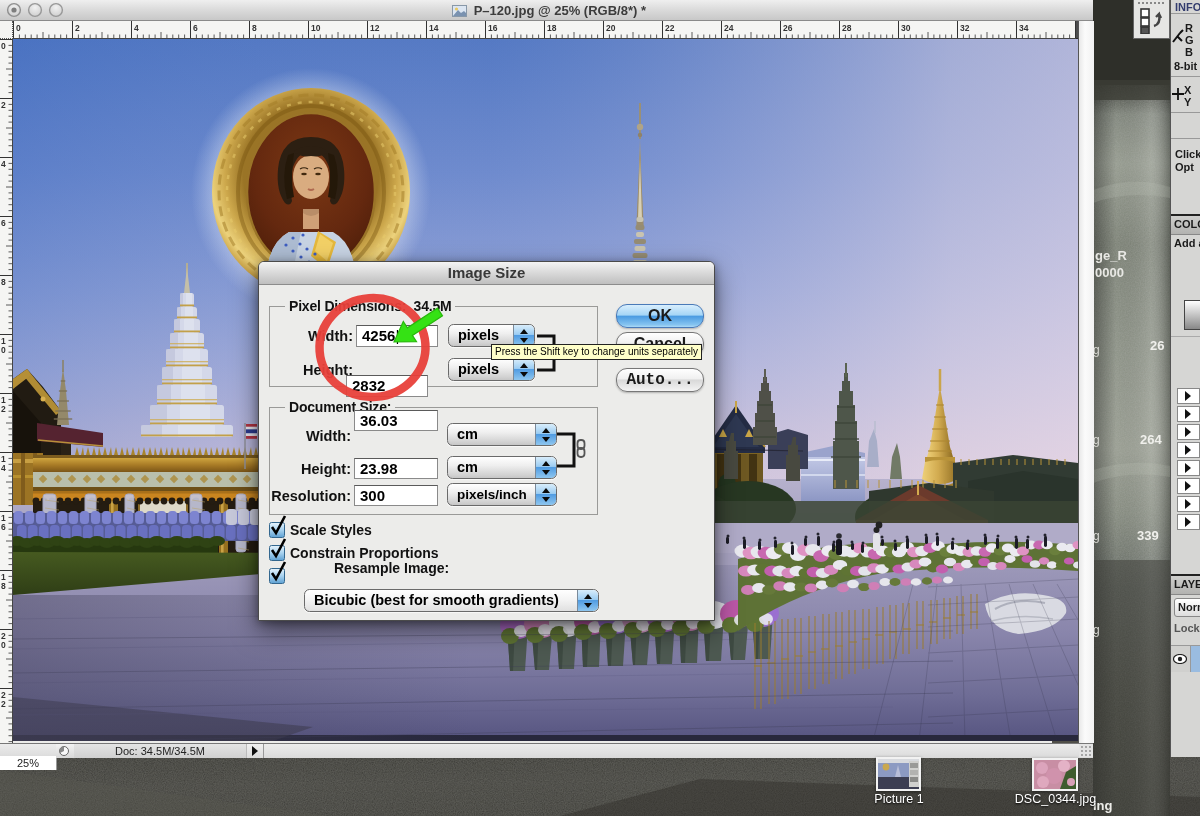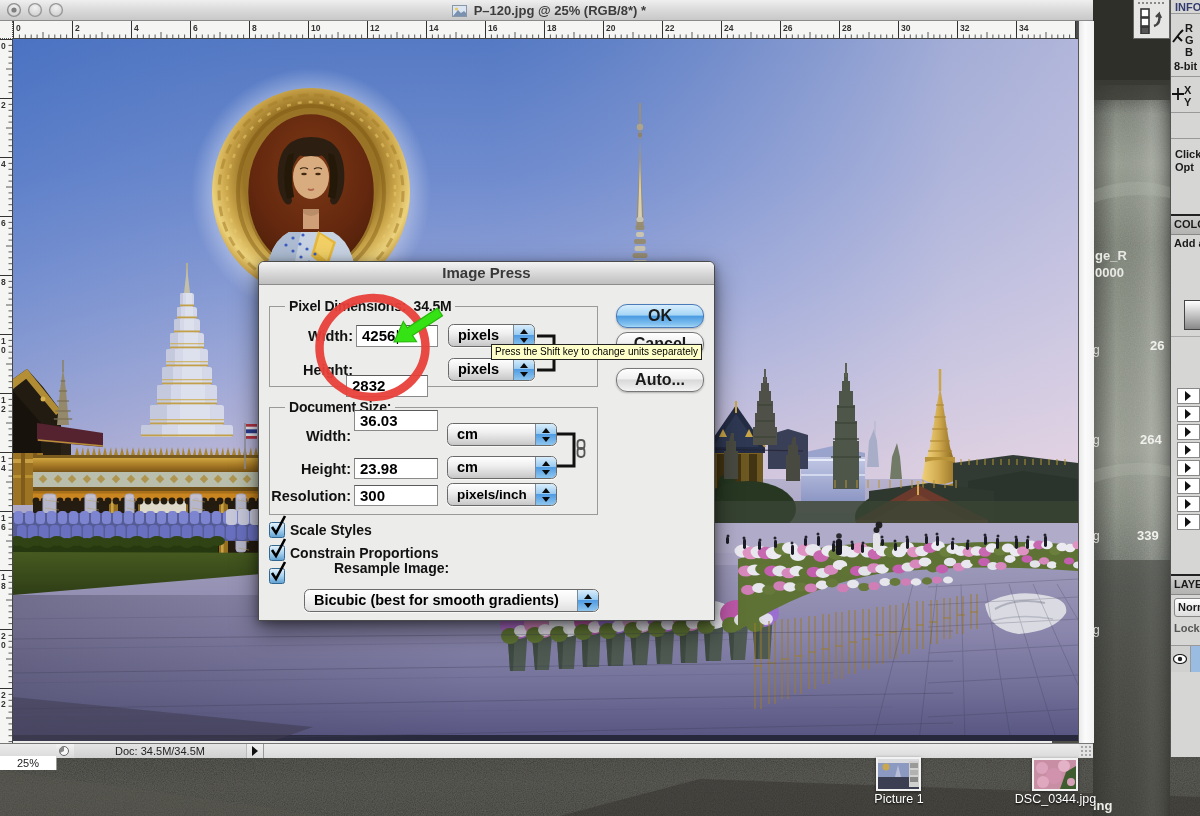--- a/index.html
+++ b/index.html
@@ -1458,21 +1458,21 @@
     #dialog .cap svg{position:absolute;left:4px;top:2.5px;}
     #dialog .btn{position:absolute;left:357px;width:86px;height:22px;border-radius:11px;
             border:1px solid #777;background:linear-gradient(#ffffff,#f0f0f0 45%,#d8d8d8 50%,#f4f4f4);
             text-align:center;font-size:16px;font-weight:bold;color:#1a1a1a;line-height:22px;
             box-shadow:0 1px 2px rgba(0,0,0,0.25);}
     #dialog .chk{position:absolute;left:10px;width:14px;height:14px;border-radius:2.5px;
             border:1px solid #33678f;background:linear-gradient(#e3f2fc,#a8d2ef 50%,#62a3d4);}
     #dialog .clab{position:absolute;left:31px;font-size:14px;font-weight:bold;color:#111;}
   </style>
   <div class="abs" id="dialog" style="left:258px;top:261px;width:455px;height:358px;">
-    <div class="ttl">Image Press</div>
+    <div class="ttl">Image Size</div>
 
     <div class="grp" style="left:10px;top:44px;width:327px;height:79px;"></div>
     <div class="glab" style="left:26px;top:36px;">Pixel Dimensions:&nbsp; 34.5M</div>
     <div class="lab" style="left:20px;top:66px;width:74px;">Width:</div>
     <div class="fld" style="left:97px;top:63px;width:75px;height:20px;">4256<span style="font-weight:400">|</span></div>
     <div class="dd" style="left:189px;top:62px;width:76px;">pixels
       <div class="cap">
           <svg width="12" height="16" viewBox="0 0 12 16">
             <path d="M6 1 L10 6 L2 6 Z" fill="#0a0a0a"></path>
             <path d="M6 15 L10 10 L2 10 Z" fill="#0a0a0a"></path>
@@ -1551,21 +1551,21 @@
       <div class="cap">
           <svg width="12" height="16" viewBox="0 0 12 16">
             <path d="M6 1 L10 6 L2 6 Z" fill="#0a0a0a"></path>
             <path d="M6 15 L10 10 L2 10 Z" fill="#0a0a0a"></path>
           </svg>
         </div>
     </div>
 
     <div class="btn" style="top:42px;border-color:#4a7ab8;background:linear-gradient(#d8eefd,#a6d6f6 45%,#4c9ce2 52%,#86c4f0 90%,#abdaf7);">OK</div>
     <div class="btn" style="top:70px;">Cancel</div>
-    <div class="btn" style="top:106px;">Auto...</div>
+    <div class="btn" style="top:106px;font-family:Liberation Mono, monospace;">Auto...</div>
   </div>
 
   <div class="abs" style="left:491px;top:344px;width:209px;height:14px;background:#ffffc9;border:1px solid #222;
        font-size:10px;color:#000;line-height:14px;text-align:center;white-space:nowrap;z-index:40;">Press the Shift key to change units separately</div>
 
   <svg class="abs" style="left:280px;top:270px;z-index:50;" width="220" height="160" viewBox="0 0 220 160">
     <ellipse cx="92.5" cy="77.5" rx="53" ry="49.5" fill="none" stroke="#e8403a" stroke-width="8.5" opacity="0.95" transform="rotate(-4 92.5 77.5)"></ellipse>
     <polygon points="114,72 123.3,51.5 127.4,57.8 157.5,38.2 162.5,45.8 132.4,65.4 136.5,71.7" fill="#35e214" stroke="#28b80c" stroke-width="1.2"></polygon>
   </svg>
 

